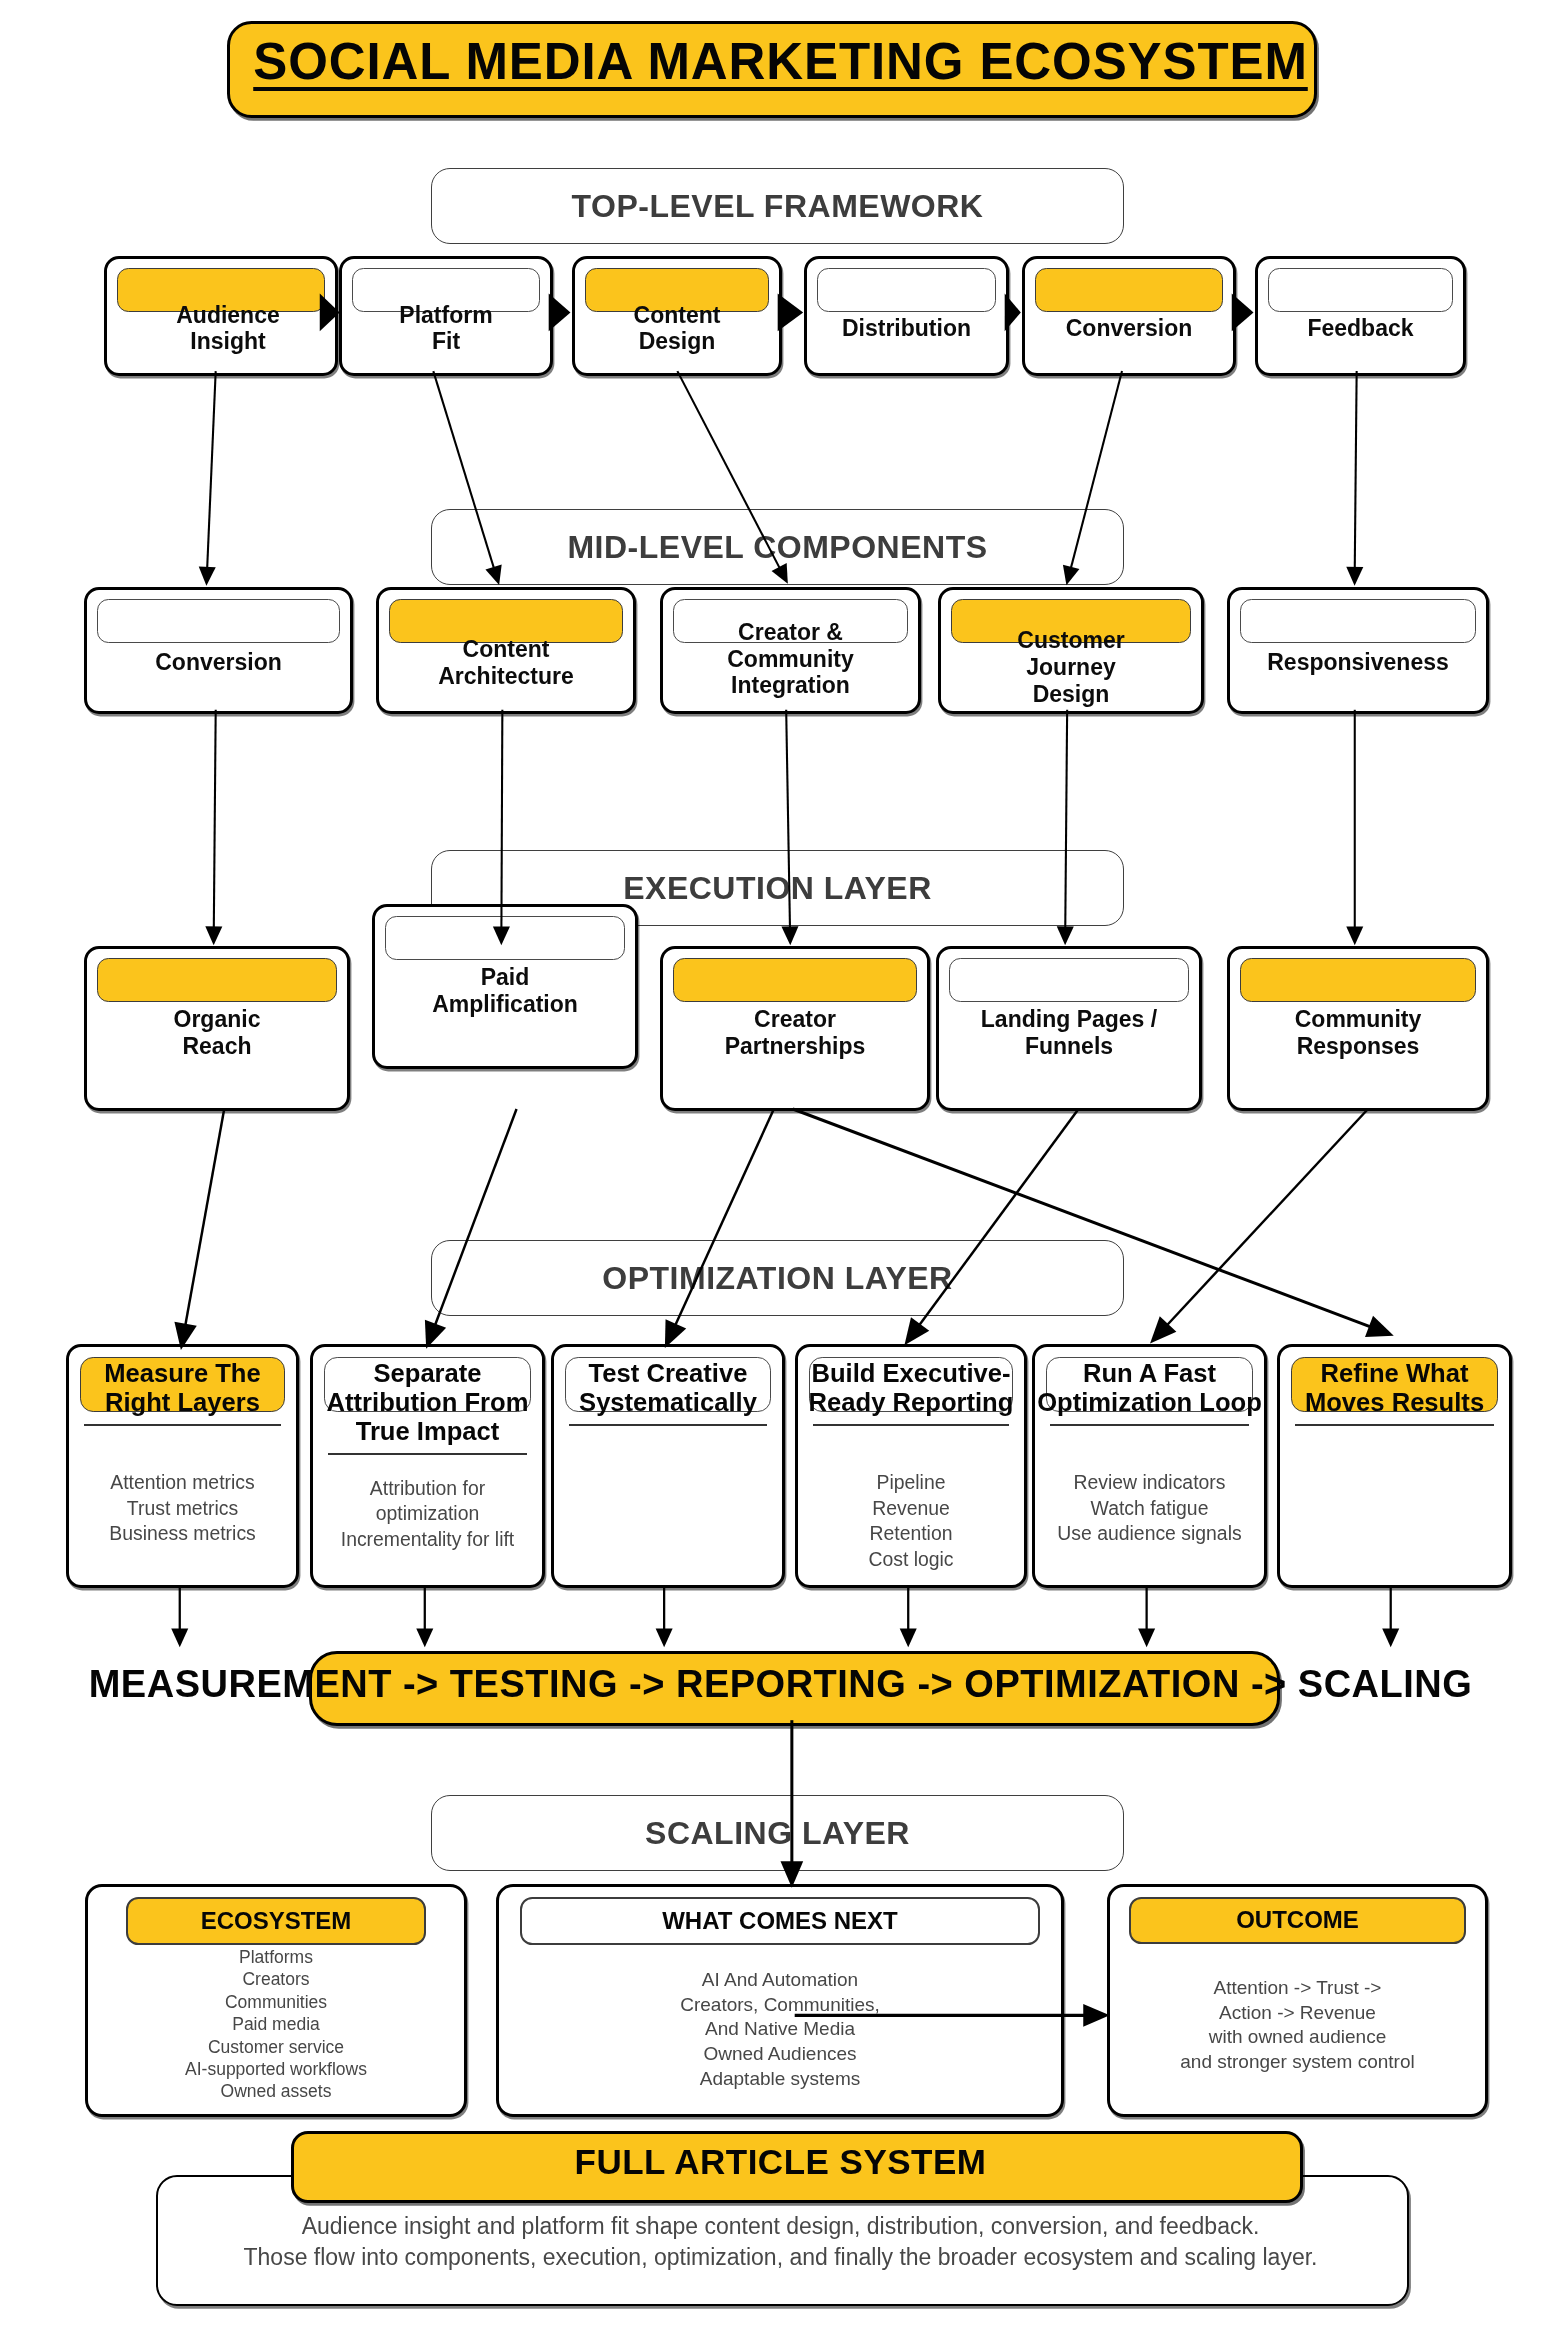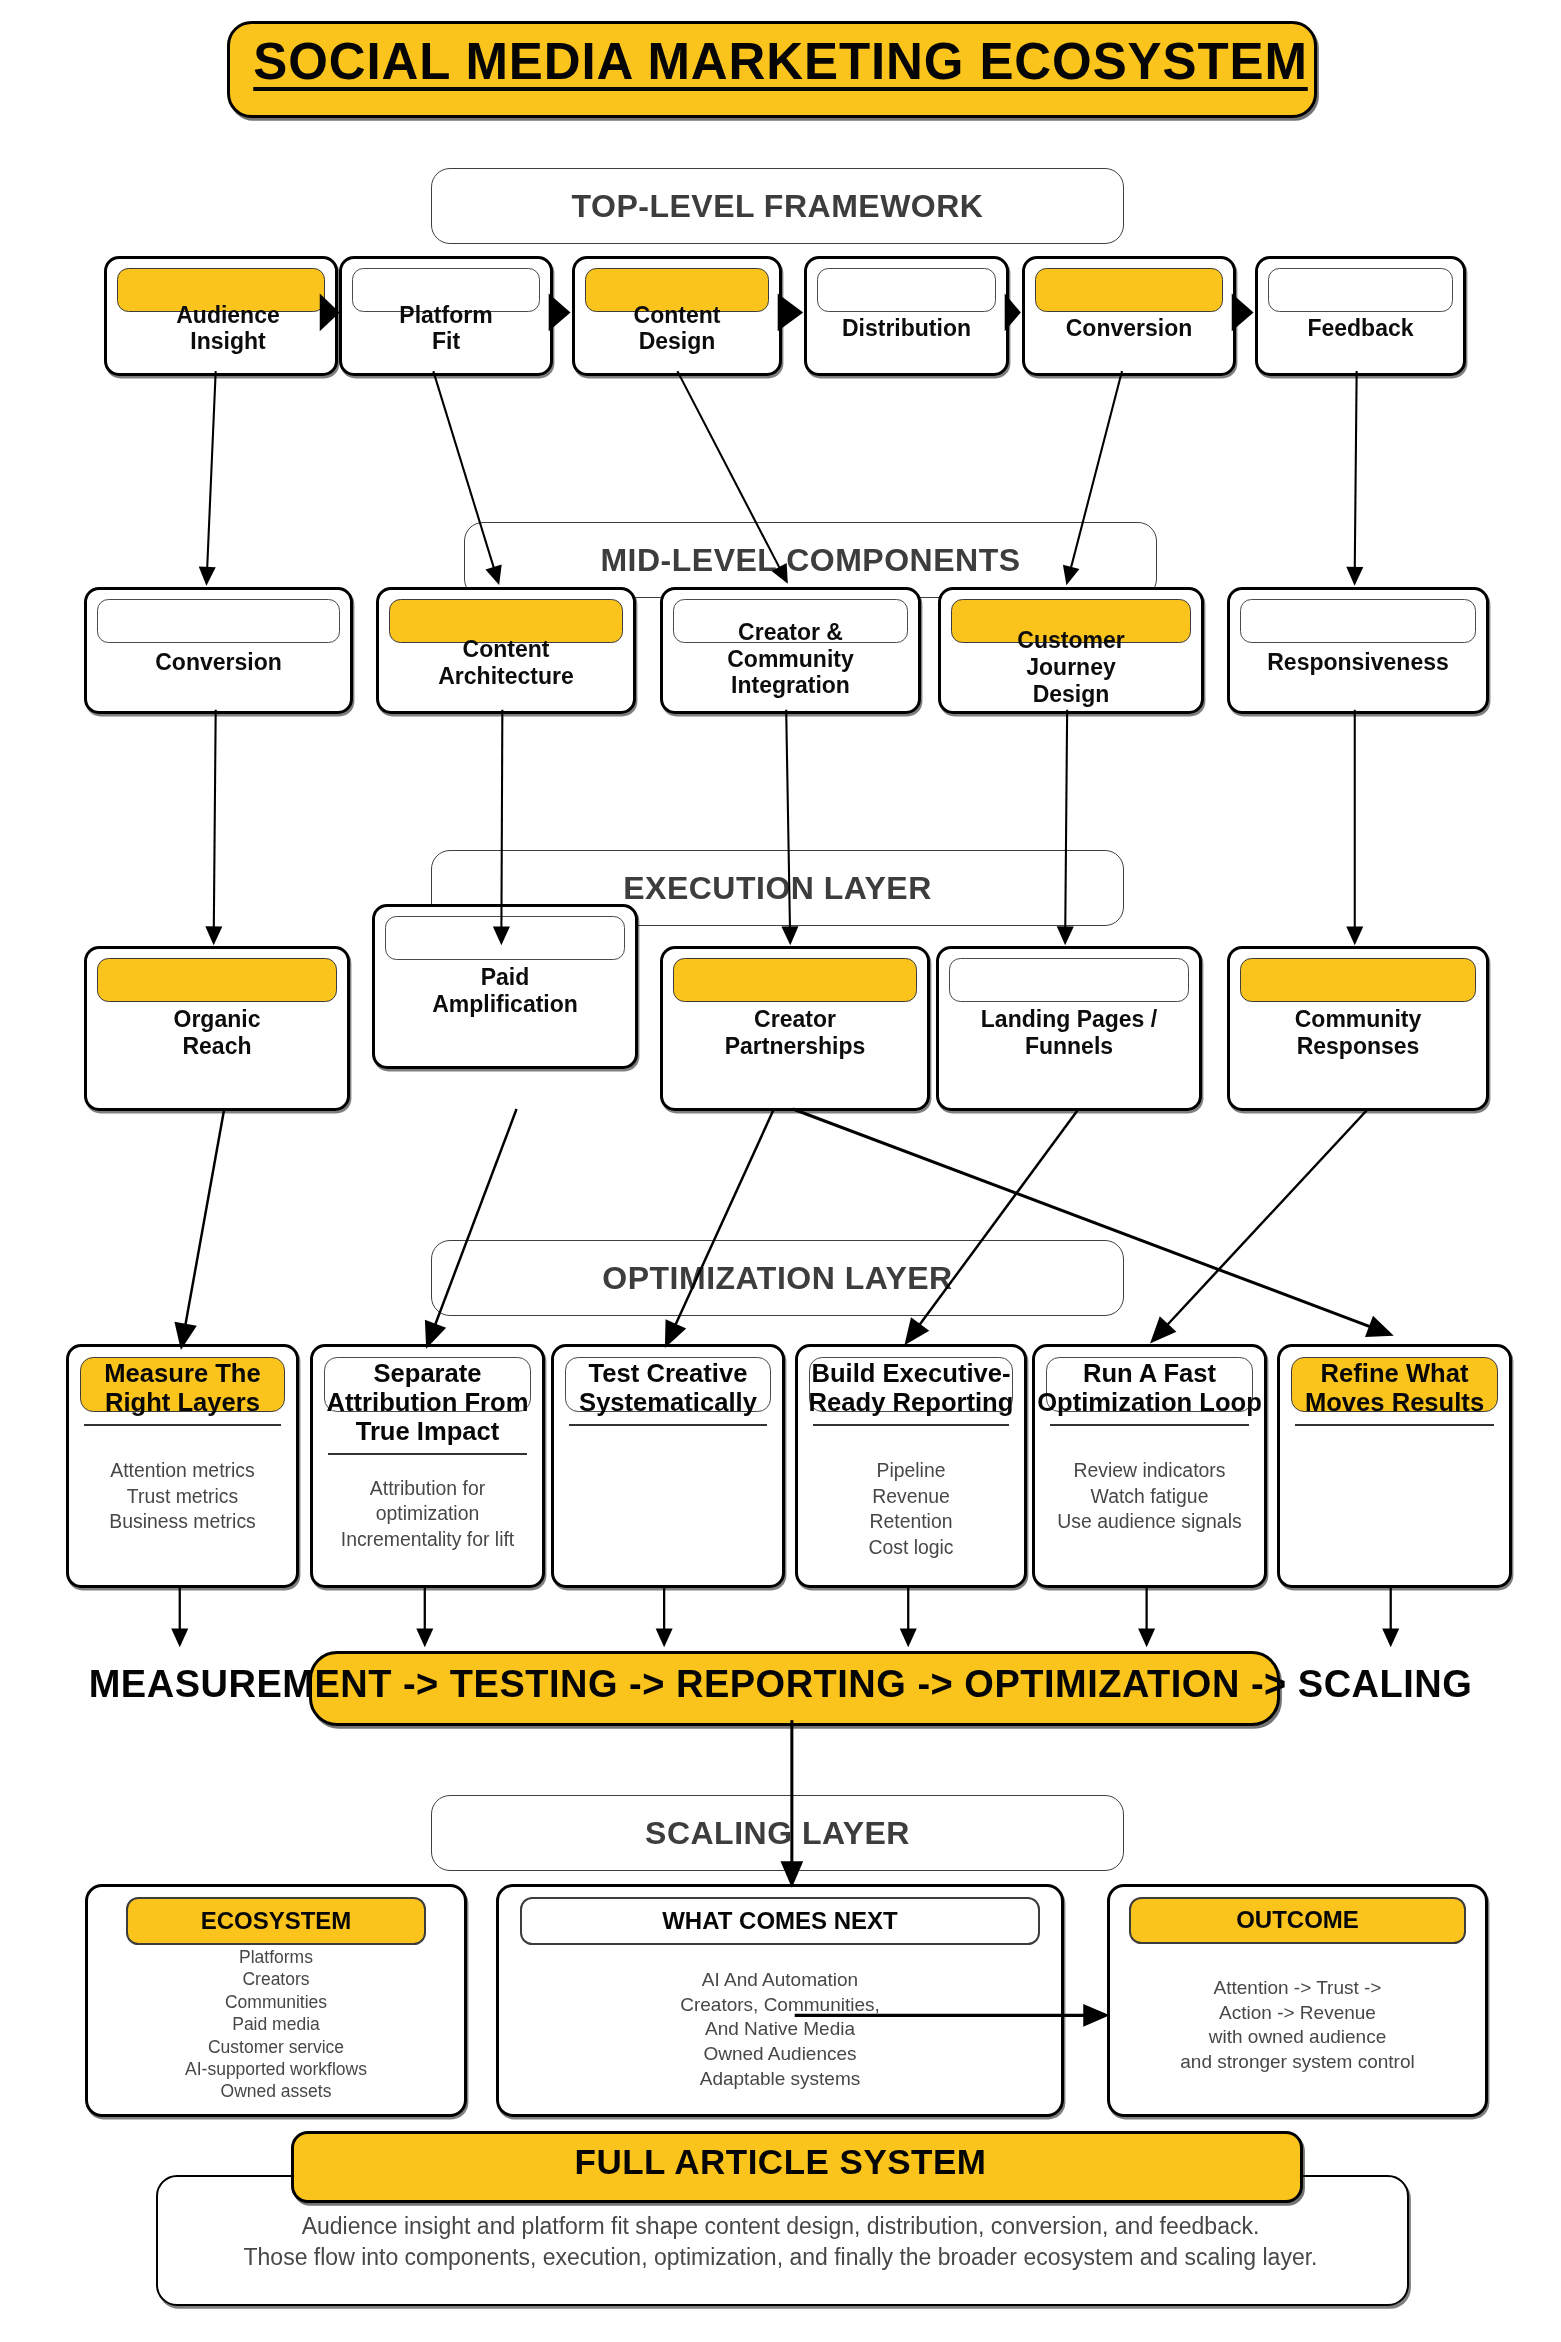--- a/index.html
+++ b/index.html
@@ -25,21 +25,21 @@
   .lbl{position:relative;height:100%;box-sizing:border-box;padding-top:24.6px;display:flex;align-items:center;justify-content:center;
        text-align:center;font-weight:bold;font-size:23px;line-height:1.16;color:#0c0c0c;}
   .box.tall .lbl{align-items:flex-start;padding-top:57px;}
 
   
   .obox{position:absolute;background:#fff;border:3.3px solid #000;border-radius:15px;box-shadow:1.4px 2.4px 0 rgba(0,0,0,.5);}
   .obox .opill{position:absolute;top:9.5px;left:11.4px;right:11.4px;height:53px;border-radius:13.2px;background:#fff;border:1.9px solid #4a4a4a;}
   .obox .opill.accent{background:#FBC41C;border-color:#3c3c3c;}
   .otitle{position:relative;margin-top:12.3px;text-align:center;font-weight:bold;font-size:25.6px;line-height:1.12;color:#070707;}
   .odiv{position:relative;margin:7.6px 15px 0;border-top:2.4px solid #333;}
-  .obody{position:relative;margin-top:32px;text-align:center;font-size:19.4px;line-height:1.32;color:#474747;}
+  .obody{position:relative;margin-top:44px;text-align:center;font-size:19.4px;line-height:1.32;color:#474747;}
 
   
   .sbox{position:absolute;background:#fff;border:3.3px solid #000;border-radius:17px;box-shadow:1.4px 2.4px 0 rgba(0,0,0,.5);}
   .spill{position:absolute;top:9.5px;border-radius:12.3px;background:#fff;border:2.4px solid #3c3c3c;
          display:flex;align-items:center;justify-content:center;font-weight:bold;font-size:24px;color:#070707;}
   .spill.accent{background:#FBC41C;}
   .sbody{position:relative;text-align:center;color:#474747;}
 
   
   #footer-box{position:absolute;left:156px;top:2175px;width:1249px;height:127px;background:#fff;border:2.8px solid #000;
@@ -57,21 +57,21 @@
 <body>
 
 <div id="canvas">
 
   <div class="big-pill" style="left:227px;top:21px;width:1084px;height:91px;"></div>
   <div class="overlay-text" id="main-title">SOCIAL MEDIA MARKETING ECOSYSTEM</div>
 
   <div class="section-pill" style="top:168px;">
       <span>TOP-LEVEL FRAMEWORK</span>
     </div>
-  <div class="section-pill" style="top:522px;margin-left:33px;">
+  <div class="section-pill" style="top:509px;">
       <span>MID-LEVEL COMPONENTS</span>
     </div>
   <div class="section-pill" style="top:850px;">
       <span>EXECUTION LAYER</span>
     </div>
   <div class="section-pill" style="top:1240px;">
       <span>OPTIMIZATION LAYER</span>
     </div>
   <div class="section-pill" style="top:1795px;">
       <span>SCALING LAYER</span>

